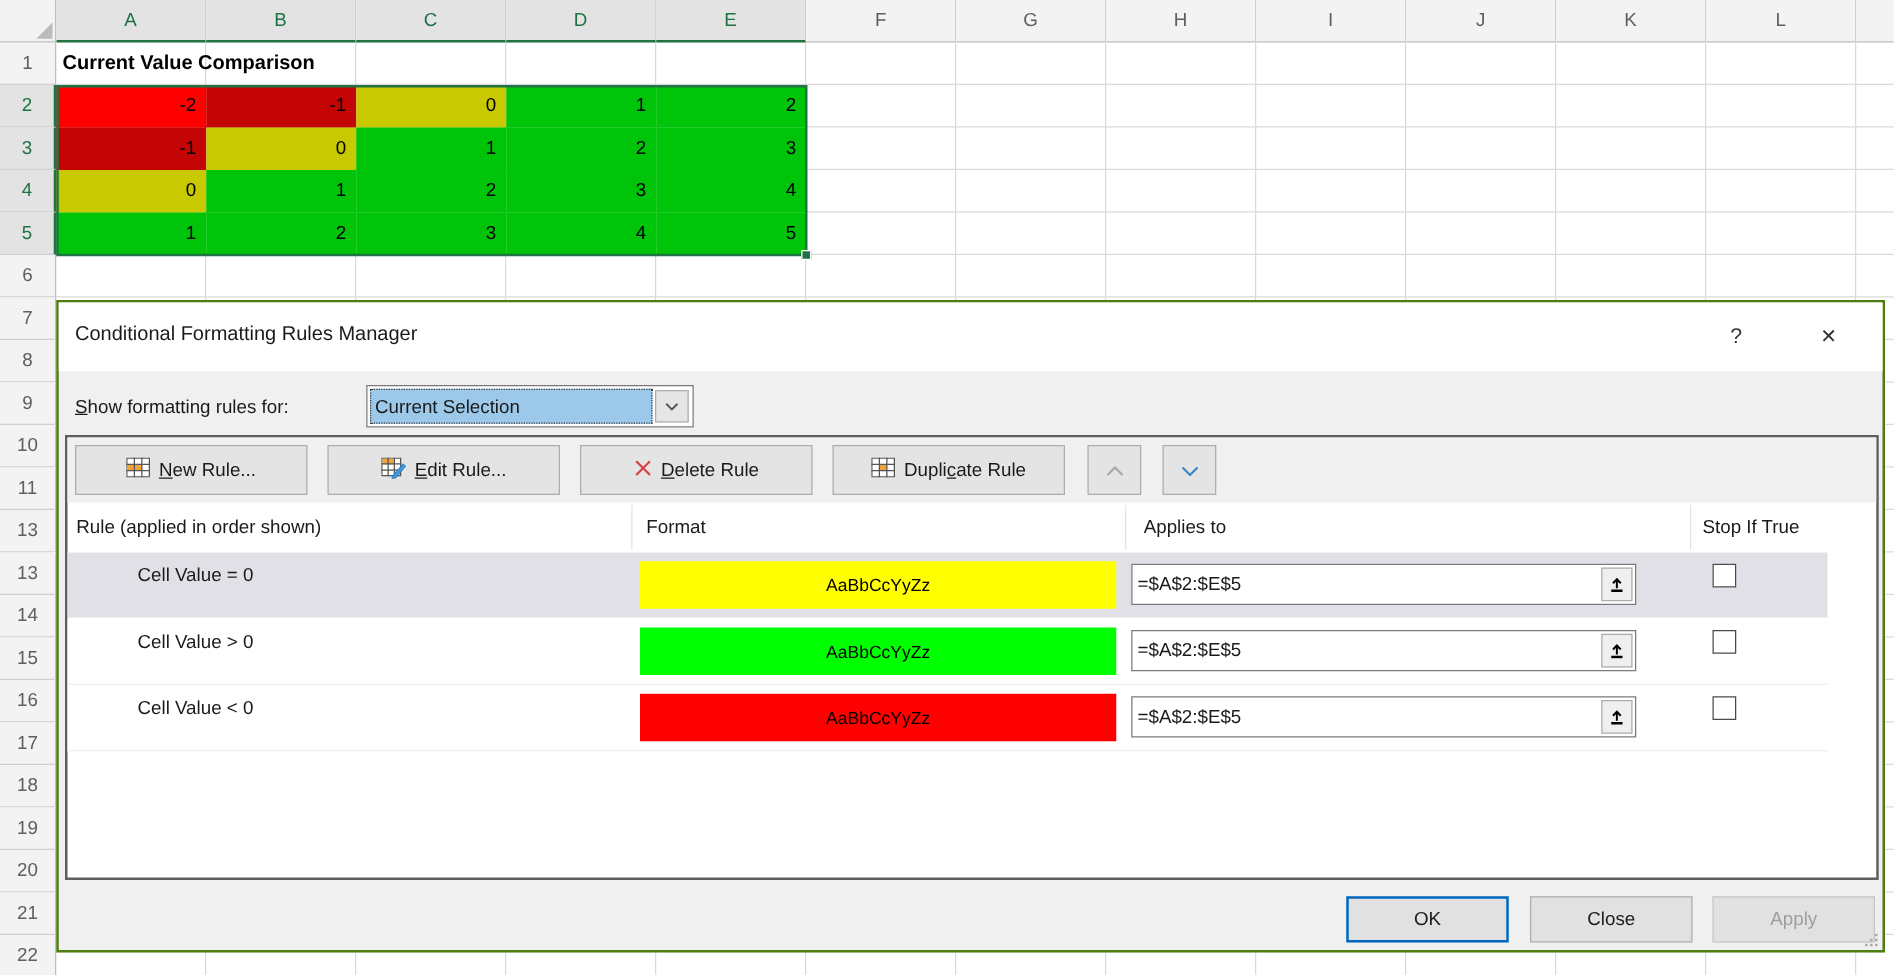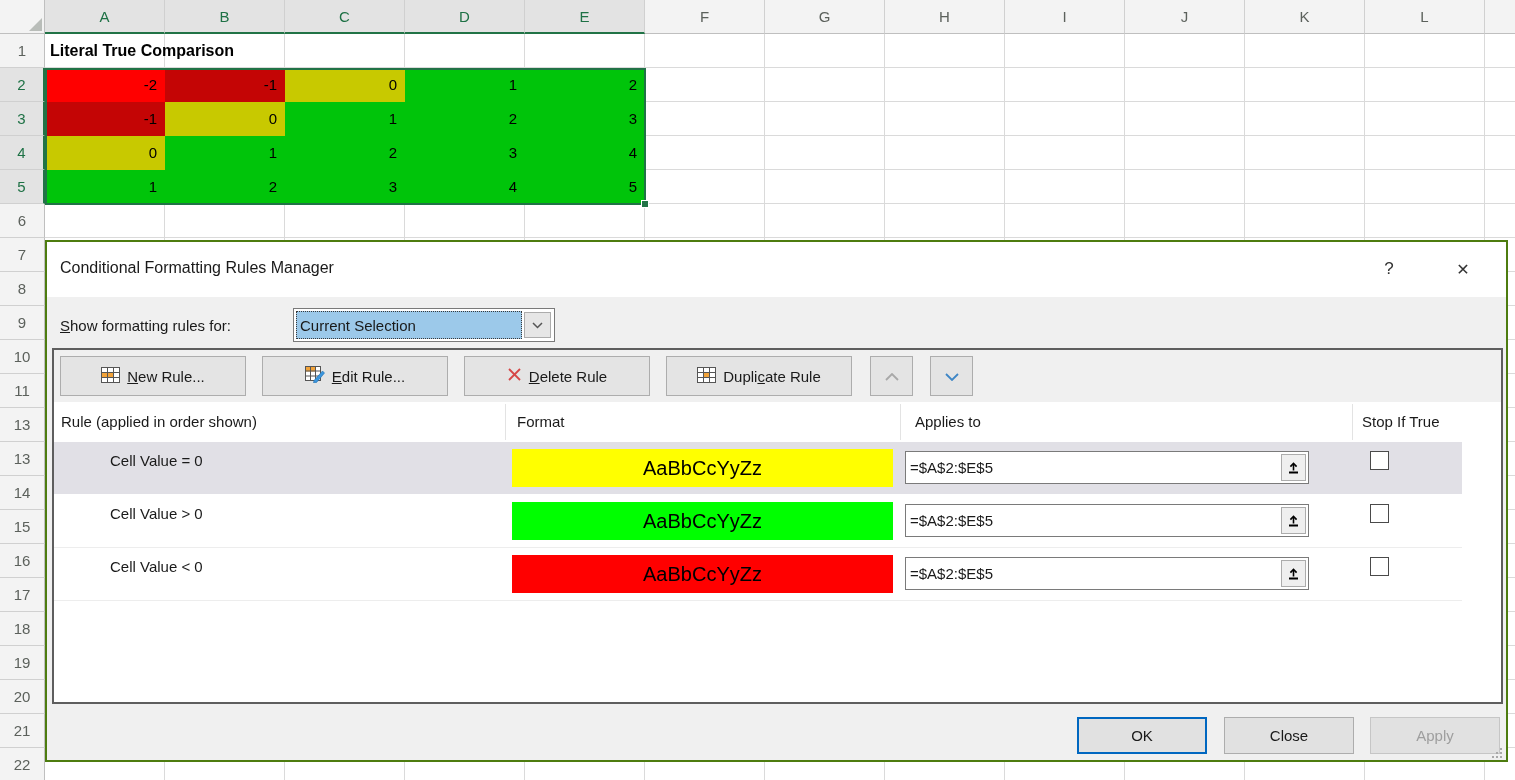--- a/index.html
+++ b/index.html
@@ -70,21 +70,21 @@
   .lh{position:absolute;top:171px;white-space:nowrap;color:#1A1A1A;}
   .lh-sep{position:absolute;top:162px;height:36px;width:1px;background:#E3E3E3;}
 
   #rules-rows{position:absolute;left:7px;top:0;width:1408px;height:100%;}
   .rule-row{position:absolute;left:0;width:1408px;height:52px;background:#fff;}
   .rule-row.sel{background:#E1E0E6;}
   .rule-row:not(.sel){border-bottom:1px solid #EDEDED;}
   .rule-name{position:absolute;left:56px;top:0;height:36px;display:flex;align-items:center;
              white-space:nowrap;}
   .swatch{position:absolute;left:458px;top:7px;width:381px;height:38px;display:flex;
-          align-items:center;justify-content:center;font-size:20px;color:#000;}
+          align-items:center;justify-content:center;font-size:14px;color:#000;}
   .applies{position:absolute;left:851px;top:9px;width:404px;height:33px;background:#fff;
            border:1px solid #7A7A7A;box-sizing:border-box;display:flex;align-items:stretch;}
   .applies-input{flex:1;border:none;outline:none;padding:0 4px;font-size:15px;
            font-family:"Liberation Sans",sans-serif;color:#1A1A1A;background:transparent;min-width:0;}
   .picker{width:25px;margin:2px;background:#EFEFEF;border:1px solid #ACACAC;display:flex;
           align-items:center;justify-content:center;padding:0;cursor:default;}
   .cbx{position:absolute;left:1316px;top:9px;width:19px;height:19px;background:#fff;
        border:1px solid #4A4A4A;box-sizing:border-box;}
 
   .ftr-btn{position:absolute;top:475px;width:130px;height:37px;background:#E1E1E1;
@@ -111,21 +111,21 @@
       <div class="g-colh">H</div>
       <div class="g-colh">I</div>
       <div class="g-colh">J</div>
       <div class="g-colh">K</div>
       <div class="g-colh">L</div>
       <div class="g-colh g-fill"></div>
     </div>
     <div class="g-row">
       <div class="g-rowh">1</div>
       <div class="g-cell g-titlecell">
-        <span class="g-title">Literal True Comparison</span>
+        <span class="g-title">Current Value Comparison</span>
       </div>
       <div class="g-cell"></div>
       <div class="g-cell"></div>
       <div class="g-cell"></div>
       <div class="g-cell"></div>
       <div class="g-cell"></div>
       <div class="g-cell"></div>
       <div class="g-cell"></div>
       <div class="g-cell"></div>
       <div class="g-cell"></div>

